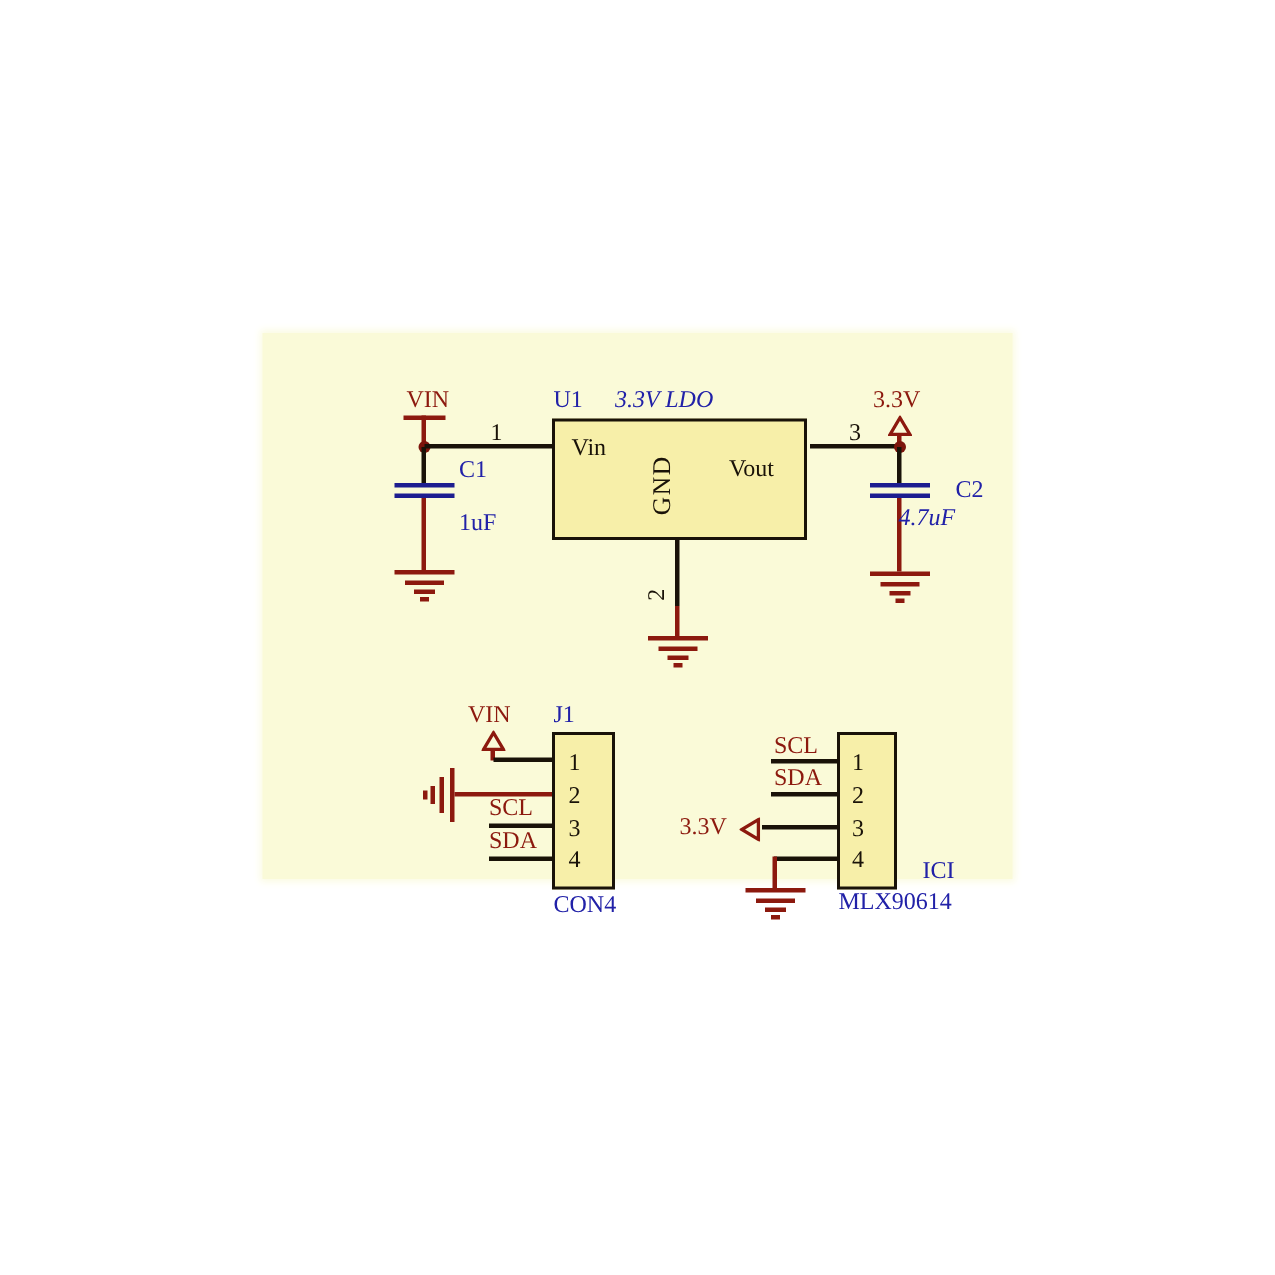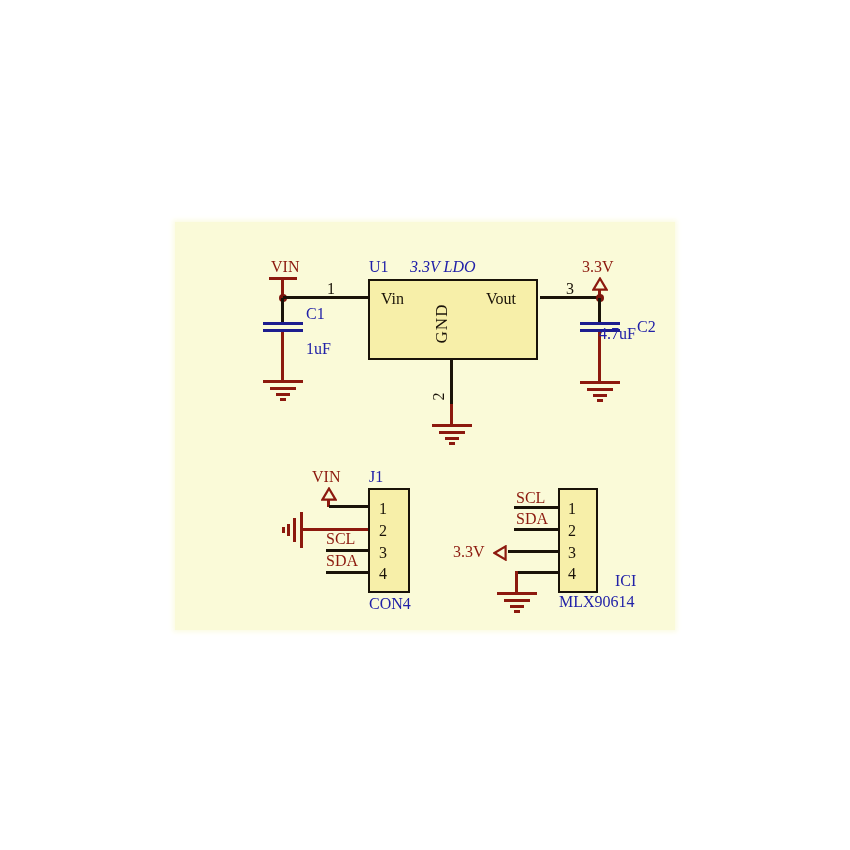--- a/index.html
+++ b/index.html
@@ -1,19 +1,19 @@
 <!DOCTYPE html>
 <html><head>
 <meta charset="utf-8">
 <style>
   * { margin:0; padding:0; box-sizing:border-box; }
   html,body { background:#ffffff; }
   body { font-family:"Liberation Serif", serif; }
   #page { position:relative; width:850px; height:850px; background:#ffffff; overflow:hidden; }
-  #canvas { position:absolute; left:175px; top:222px; width:500px; height:408px;
+  #canvas { position:absolute; left:175px; top:222px; width:500px; height:364px;
             background:#fafad8; box-shadow:0 0 5px 2px #fbfbe2; }
   .wire { position:absolute; background:#191208; }
   .pw   { background:#8c190e; }
   .net  { position:absolute; color:#8c190e; font-size:16px; line-height:15px; white-space:nowrap; }
   .des  { position:absolute; color:#2121a8; font-size:16px; line-height:15px; white-space:nowrap; }
   .blk  { position:absolute; color:#191208; font-size:16px; line-height:15px; white-space:nowrap; }
   .box  { position:absolute; background:#f7efa9; border:2px solid #191208; }
   .dot  { position:absolute; width:8px; height:8px; border-radius:50%; background:#7d150c; }
   .cap-plate { position:absolute; width:40px; height:3px; background:#1d1d8f; }
   .gnd { position:absolute; width:40px; height:21px; }
@@ -56,21 +56,21 @@
         <i class="g3"></i>
         <i class="g4"></i>
       </div>
     <span class="des" style="left:131px; top:84px;">C1</span>
     <span class="des" style="left:131px; top:119px;">1uF</span>
 
     <div class="box" style="left:193px; top:57px; width:170px; height:81px;"></div>
     <span class="des" style="left:194px; top:37px;">U1</span>
     <span class="des" style="left:235px; top:37px;font-style:italic;">3.3V LDO</span>
     <span class="blk" style="left:206px; top:69px;">Vin</span>
-    <span class="blk" style="left:311px; top:69px;">Vout</span>
+    <span class="blk" style="left:311px; top:83px;">Vout</span>
     <span class="blk rot" style="left:236px; top:94px; width:60px; font-size:17px; letter-spacing:1px;">GND</span>
 
     <div class="wire" style="left:275px; top:138px; width:3px; height:44px;"></div>
     <div class="wire pw" style="left:275px; top:182px; width:3px; height:20px;"></div>
     <span class="blk rot" style="left:248px; top:167px; width:30px;">2</span>
     <div class="gnd" style="left:257px; top:202px;">
         <i class="g1"></i>
         <i class="g2"></i>
         <i class="g3"></i>
         <i class="g4"></i>
@@ -89,21 +89,21 @@
     <div class="cap-plate" style="left:405px; top:100px;"></div>
     <div class="cap-plate" style="left:405px; top:107px;"></div>
     <div class="wire pw" style="left:423px; top:110px; width:3px; height:49px;"></div>
     <div class="gnd" style="left:405px; top:159px;">
         <i class="g1"></i>
         <i class="g2"></i>
         <i class="g3"></i>
         <i class="g4"></i>
       </div>
     <span class="des" style="left:462px; top:97px;">C2</span>
-    <span class="des" style="left:424px; top:104px;">4.7uF</span>
+    <span class="des" style="left:424px; top:116px;font-style:italic;">4.7uF</span>
 
     <span class="net" style="left:137px; top:247px;">VIN</span>
     <svg style="left:146px; top:265px;" width="16" height="14" viewBox="0 0 16 14">
       <path d="M8 1.5 L14.6 12.6 H1.4 Z" fill="none" stroke="#8c190e" stroke-width="2.2"></path>
     </svg>
     <div class="wire pw" style="left:152px; top:278px; width:3px; height:7px;"></div>
     <div class="wire" style="left:154px; top:283px; width:39px; height:3px;"></div>
 
     <div class="gndl" style="left:106px; top:290px;">
         <i class="g1"></i>

